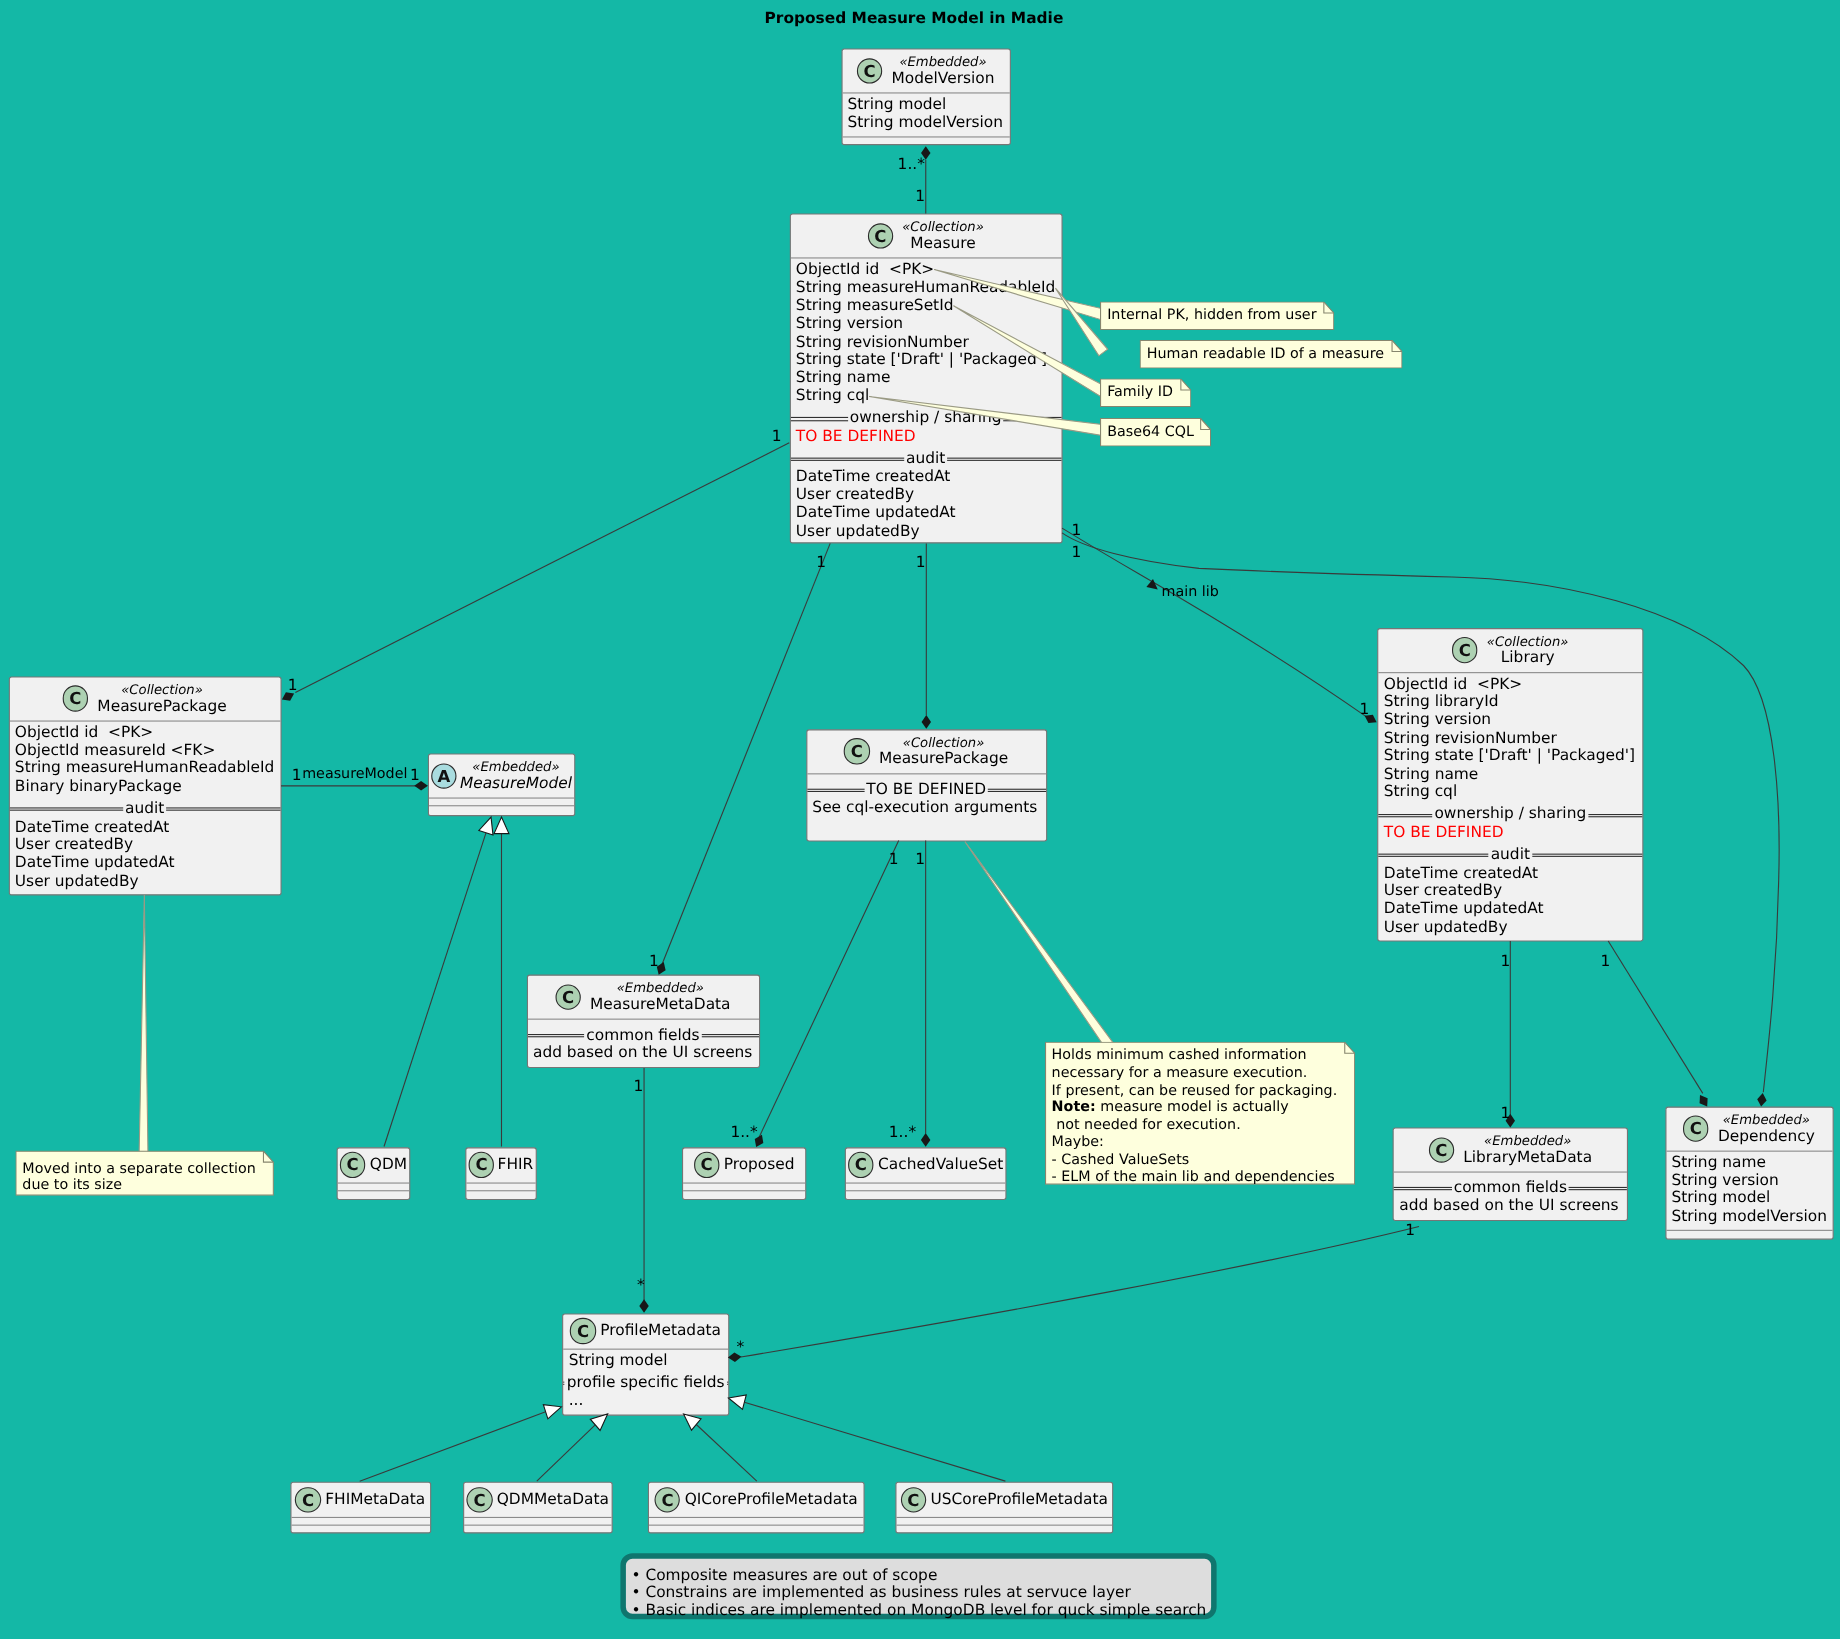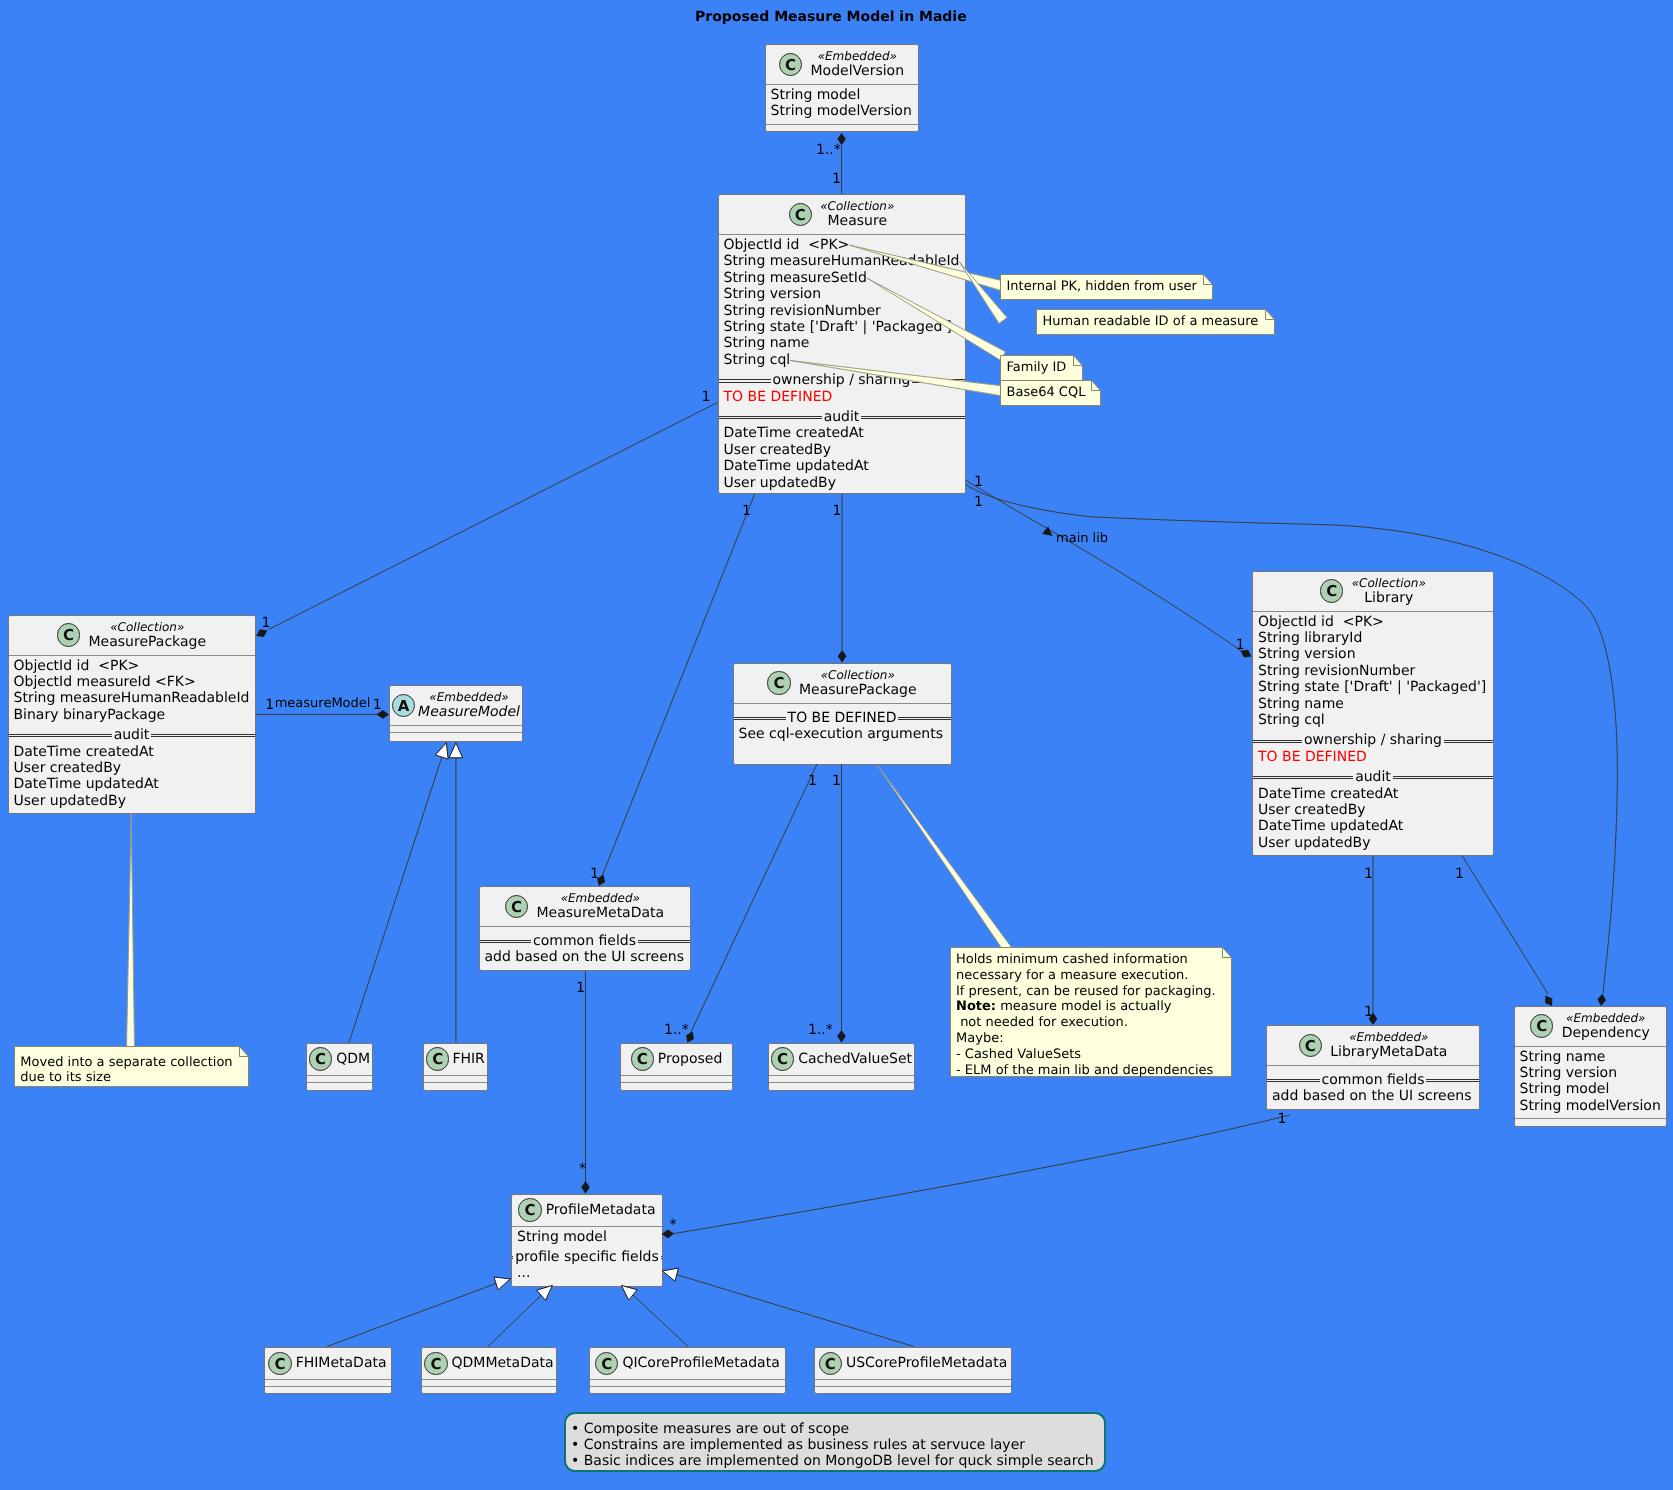--- a/index.html
+++ b/index.html
@@ -1,17 +1,17 @@
 <!DOCTYPE html>
 <html><head>
 <meta charset="utf-8">
 <style>
 html,body{margin:0;padding:0;background:#FFFFFF;}
 body{width:1673px;height:1490px;position:relative;font-family:"DejaVu Sans",sans-serif;-webkit-font-smoothing:antialiased;text-rendering:geometricPrecision;}
-#stage{position:relative;width:1673px;height:1490px;overflow:hidden;background:#3b82f6;}
+#stage{position:relative;width:1673px;height:1490px;overflow:hidden;background:#14b8a6;}
 svg#edges{position:absolute;left:0;top:0;width:1673px;height:1490px;z-index:5;}
 .ttl{position:absolute;font-weight:bold;font-size:14px;color:#000;white-space:nowrap;}
 .cls{position:absolute;background:#F1F1F1;border:1px solid #767676;box-sizing:border-box;z-index:3;border-radius:2.5px;}
 .stereo{font-style:italic;font-size:12px;text-align:center;color:#000;line-height:14px;white-space:nowrap;}
 .cname{font-size:14px;text-align:center;color:#000;line-height:17px;white-space:nowrap;}
 .cname.abs{font-style:italic;}
 .cname.solo{line-height:17px;}
 .chead{position:relative;display:flex;flex-direction:row;align-items:center;justify-content:center;}
 .htxt{display:flex;flex-direction:column;}
 .cicon{border-radius:50%;border:1.2px solid #2B2B2B;box-sizing:border-box;
@@ -24,21 +24,21 @@
 .row.red{color:#FF0000;}
 .divwrap{position:relative;height:16.4px;margin:0 -5px;}
 .divline{position:absolute;left:0;right:0;top:7.2px;height:3.1px;border-top:1px solid #303030;border-bottom:1px solid #303030;box-sizing:border-box;}
 .divlbl{position:relative;text-align:center;font-size:14px;color:#000;line-height:16.4px;white-space:nowrap;}
 .divlbl span{background:#F1F1F1;padding:0 2px;position:relative;}
 .note{position:absolute;z-index:6;}
 .nsvg{position:absolute;left:0;top:0;}
 .ntxt{position:absolute;left:6.5px;top:5px;font-size:13px;color:#000;}
 .note.n5 .ntxt{top:9px;}
 .nline{line-height:15.8px;white-space:pre;}
-.legend{position:absolute;background:#DDDDDD;border:2px solid #0f766e;border-radius:11px;box-sizing:border-box;z-index:3;}
+.legend{position:absolute;background:#DDDDDD;border:5px solid #0f766e;border-radius:11px;box-sizing:border-box;z-index:3;}
 .ltxt{position:absolute;left:5.5px;top:7px;font-size:14px;color:#000;}
 .lline{line-height:16.2px;white-space:pre;}
 .elbl{position:absolute;font-size:14px;color:#000;white-space:nowrap;z-index:7;line-height:16px;}
 .elbl.small{font-size:13px;line-height:15px;}
 .sec.dv{padding-top:0;}
 </style>
 </head>
 <body>
 
 <div id="stage">
@@ -439,21 +439,21 @@
     </div>
 <div class="note n2" style="left:1036px;top:308.5px;width:239px;height:26px">
       <svg class="nsvg" width="239" height="26">
         <path d="M0.5,0.5 L229.5,0.5 L238.5,10.5 L238.5,25.5 L0.5,25.5 Z" fill="#FEFFDD" stroke="#86866E"></path>
         <path d="M229.5,0.5 L229.5,10.5 L238.5,10.5" fill="none" stroke="#86866E"></path>
       </svg>
       <div class="ntxt">
         <div class="nline">Human readable ID of a measure</div>
       </div>
     </div>
-<div class="note n3" style="left:1000.0px;top:355px;width:83px;height:26px">
+<div class="note n3" style="left:1000.0px;top:344.0px;width:83px;height:26px">
       <svg class="nsvg" width="83" height="26">
         <path d="M0.5,0.5 L73.5,0.5 L82.5,10.5 L82.5,25.5 L0.5,25.5 Z" fill="#FEFFDD" stroke="#86866E"></path>
         <path d="M73.5,0.5 L73.5,10.5 L82.5,10.5" fill="none" stroke="#86866E"></path>
       </svg>
       <div class="ntxt">
         <div class="nline">Family ID</div>
       </div>
     </div>
 <div class="note n4" style="left:1000.0px;top:379.5px;width:101px;height:26px">
       <svg class="nsvg" width="101" height="26">

